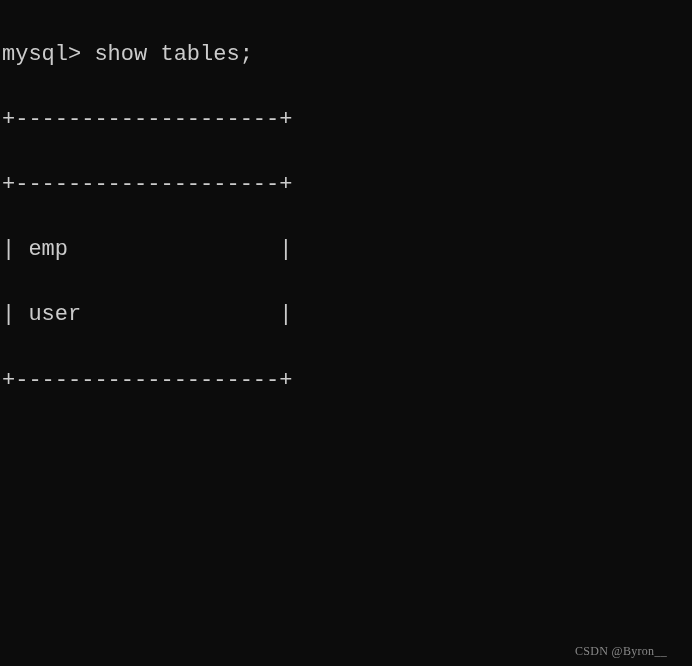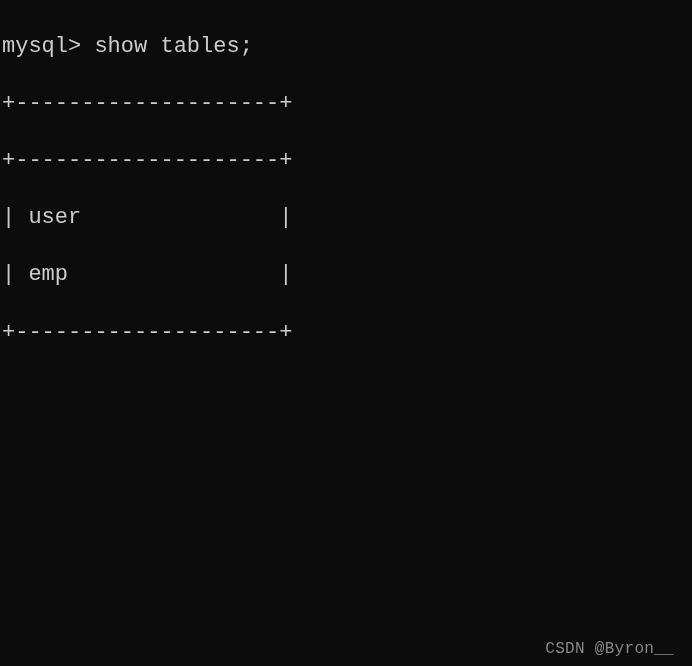--- a/index.html
+++ b/index.html
@@ -17,40 +17,41 @@
       height: 666px;
       padding: 4px 2px;
       position: relative;
       overflow: hidden;
     }
     .terminal {
       white-space: pre;
     }
     .line {
       display: block;
+      margin-top: 8px;
     }
     .watermark {
       position: absolute;
       bottom: 6px;
-      right: 18px;
-      font-size: 16px;
+      right: 25px;
+      font-size: 12px;
       color: #888;
-      font-family: Liberation Mono, monospace;
+      font-family: Liberation Serif, serif;
       letter-spacing: 0.3px;
     }
   </style>
 </head>
 <body>
 
 <div class="terminal">
 <span class="line"><span>mysql&gt;</span> <span>show tables;</span></span>
 <span class="line">+--------------------+</span>
 <span class="line">+--------------------+</span>
+<span class="line">| emp                |</span>
 <span class="line">| user               |</span>
-<span class="line">| emp                |</span>
 <span class="line">+--------------------+</span>
 <span class="line"> </span>
 <span class="line"> </span>
 
 
 
 
 
 
 

